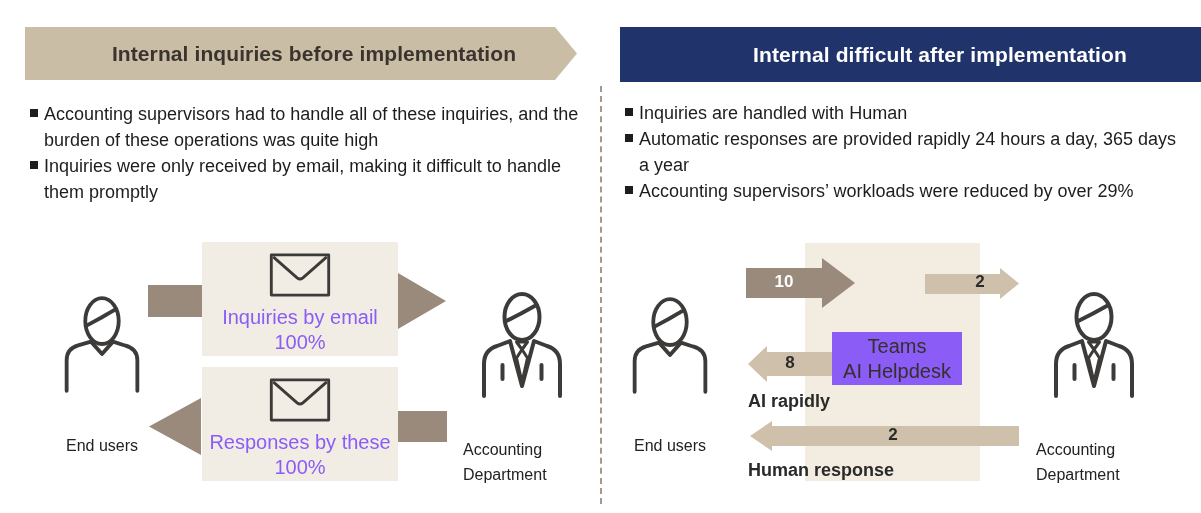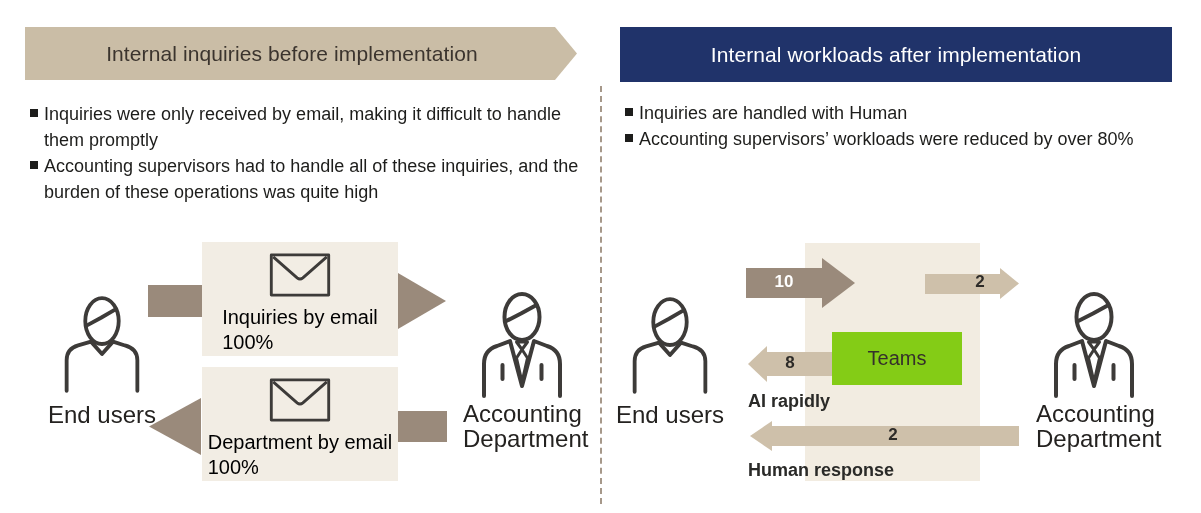--- a/index.html
+++ b/index.html
@@ -3,77 +3,77 @@
 <meta charset="utf-8">
 <style>
   html,body{margin:0;padding:0;background:#ffffff;}
   .canvas{
     position:relative;width:1201px;height:513px;background:#ffffff;
     font-family:"Liberation Sans", sans-serif;overflow:hidden;
     -webkit-font-smoothing:antialiased;
   }
   
   .hdr{position:absolute;display:flex;align-items:center;justify-content:center;
-       font-weight:normal;font-size:21px;letter-spacing:.1px;}
+       font-weight:bold;font-size:21px;letter-spacing:.1px;padding-left:44px;}
   .hdr-before{left:25px;top:27px;width:552px;height:53px;background:#cabda6;color:#3b342e;
        clip-path:polygon(0 0, calc(100% - 22px) 0, 100% 50%, calc(100% - 22px) 100%, 0 100%);
        padding-right:18px;box-sizing:border-box;}
   .hdr-after{left:620px;top:27px;width:552px;height:55px;background:#20336a;color:#ffffff;}
   
   .divider{position:absolute;left:600px;top:86px;height:418px;width:0;
        border-left:2px dashed #a6988a;}
   
   .bullets{position:absolute;font-size:18px;line-height:26px;color:#1d1d1b;}
   .bullets-before{left:30px;top:101px;width:552px;}
   .bullets-after{left:625px;top:100px;width:560px;}
   .bullet{position:relative;padding-left:14px;}
   .bmark{position:absolute;left:0;top:8px;width:8px;height:8px;background:#1d1d1b;}
   
   .mailbox{position:absolute;left:202px;width:196px;height:114px;background:#f2ede4;
        display:flex;flex-direction:column;align-items:center;}
-  .mailbox .txt{font-size:20px;line-height:25px;color:#000000;margin-top:4px;}
+  .mailbox .txt{font-size:20px;line-height:25px;color:#8b5cf6;text-align:center;margin-top:4px;}
   .envelope{margin-top:11px;}
   
   .atail{position:absolute;background:#9a8a7b;}
   .ahead-r{position:absolute;background:#9a8a7b;clip-path:polygon(0 0,100% 50%,0 100%);}
   .ahead-l{position:absolute;background:#9a8a7b;clip-path:polygon(100% 0,0 50%,100% 100%);}
   .light{background:#cec0aa;}
   .aval{position:absolute;font-weight:bold;font-size:17px;color:#2d2b28;text-align:center;}
   .aval-white{color:#ffffff;}
   
   .zone{position:absolute;left:805px;top:243px;width:175px;height:238px;background:#f2ece1;}
-  .teamsbox{position:absolute;left:832px;top:332px;width:130px;height:53px;background:#84cc16;
+  .teamsbox{position:absolute;left:832px;top:332px;width:130px;height:53px;background:#8b5cf6;
        display:flex;flex-direction:column;align-items:center;justify-content:center;
        font-size:20px;line-height:25px;color:#35302b;text-align:center;}
   .flowlabel{position:absolute;font-weight:bold;font-size:18px;color:#2a2a28;}
   
   .person{position:absolute;}
-  .plabel{position:absolute;font-size:24px;color:#242220;}
+  .plabel{position:absolute;font-size:16px;color:#242220;margin-top:36px;}
   .plabel-center{text-align:center;}
   svg .ln{fill:none;stroke:#3d3b39;stroke-width:4;stroke-linejoin:round;stroke-linecap:round;}
   svg .ln3{fill:none;stroke:#3d3b39;stroke-width:3;stroke-linejoin:round;}
 </style>
 </head>
 <body>
 
 <div class="canvas">
 
   <div>
     <div class="hdr hdr-before">
       <span>Internal inquiries before implementation</span>
     </div>
 
     <div class="bullets bullets-before">
       <div class="bullet">
         <span class="bmark"></span>
+        <span>Accounting supervisors had to handle all of these inquiries, and the burden of these operations was quite high</span>
+      </div>
+      <div class="bullet">
+        <span class="bmark"></span>
         <span>Inquiries were only received by email, making it difficult to handle them promptly</span>
-      </div>
-      <div class="bullet">
-        <span class="bmark"></span>
-        <span>Accounting supervisors had to handle all of these inquiries, and the burden of these operations was quite high</span>
       </div>
     </div>
 
     <span class="person" style="left:59px;top:296px;">
       <svg width="86" height="97" viewBox="0 0 90 101">
         <ellipse class="ln" cx="45" cy="26" rx="17.5" ry="24"></ellipse>
         <path class="ln" d="M29.3 30.5 L44 22.5 L59.5 13.5"></path>
         <path class="ln" d="M8 99 L8 67 Q8 55 20 51.5 L33.5 47.5 L45 60.5 L56.5 47.5 L69 51.5 Q82 55 82 67 L82 99"></path>
       </svg>
     </span>
@@ -99,21 +99,21 @@
     <div class="atail" style="left:398px;top:411px;width:49px;height:31px;"></div>
 
     <div class="mailbox" style="top:367px;">
       <span class="envelope">
         <svg width="62" height="44" viewBox="0 0 64 46">
           <rect class="ln3" x="2" y="2" width="60" height="42"></rect>
           <path class="ln3" d="M4 4 L29 26 Q32 28.5 35 26 L60 4"></path>
         </svg>
       </span>
       <div class="txt">
-        <div>Department by email</div>
+        <div>Responses by these</div>
         <div>100%</div>
       </div>
     </div>
 
     <span class="person" style="left:477px;top:292px;">
       <svg width="90" height="106" viewBox="0 0 90 106">
         <ellipse class="ln" cx="45" cy="25" rx="17.5" ry="23"></ellipse>
         <path class="ln" d="M29.3 29 L44 21.5 L59.5 13"></path>
         <path class="ln" d="M7 104 L7 72 Q7 58 20 54 L33 49 L45 94 L57 49 L70 54 Q83 58 83 72 L83 104"></path>
         <path class="ln3" d="M39.5 50 L50.5 50 L45 57.5 Z"></path>
@@ -125,31 +125,35 @@
     <div class="plabel" style="left:463px;top:401px;line-height:25px;">
       <div>Accounting</div>
       <div>Department</div>
     </div>
   </div>
 
   <div class="divider"></div>
 
   <div>
     <div class="hdr hdr-after">
-      <span>Internal workloads after implementation</span>
+      <span>Internal difficult after implementation</span>
     </div>
 
     <div class="bullets bullets-after">
       <div class="bullet">
         <span class="bmark"></span>
         <span>Inquiries are handled with Human</span>
       </div>
       <div class="bullet">
         <span class="bmark"></span>
-        <span>Accounting supervisors’ workloads were reduced by over 80%</span>
+        <span>Automatic responses are provided rapidly 24 hours a day, 365 days a year</span>
+      </div>
+      <div class="bullet">
+        <span class="bmark"></span>
+        <span>Accounting supervisors’ workloads were reduced by over 29%</span>
       </div>
     </div>
 
     <div class="zone"></div>
 
     <span class="person" style="left:627px;top:297px;">
       <svg width="86" height="97" viewBox="0 0 90 101">
         <ellipse class="ln" cx="45" cy="26" rx="17.5" ry="24"></ellipse>
         <path class="ln" d="M29.3 30.5 L44 22.5 L59.5 13.5"></path>
         <path class="ln" d="M8 99 L8 67 Q8 55 20 51.5 L33.5 47.5 L45 60.5 L56.5 47.5 L69 51.5 Q82 55 82 67 L82 99"></path>
@@ -165,20 +169,21 @@
     <div class="ahead-r light" style="left:1000px;top:268px;width:19px;height:31px;"></div>
     <span class="aval" style="left:965px;top:272px;width:30px;">2</span>
 
     <div class="ahead-l light" style="left:748px;top:346px;width:19px;height:36px;"></div>
     <div class="atail light" style="left:767px;top:352px;width:65px;height:24px;"></div>
     <span class="aval" style="left:775px;top:353px;width:30px;">8</span>
     <div class="flowlabel" style="left:748px;top:391px;">AI rapidly</div>
 
     <div class="teamsbox">
       <div>Teams</div>
+      <div>AI Helpdesk</div>
     </div>
 
     <div class="ahead-l light" style="left:750px;top:421px;width:22px;height:30px;"></div>
     <div class="atail light" style="left:772px;top:426px;width:247px;height:20px;"></div>
     <span class="aval" style="left:878px;top:425px;width:30px;">2</span>
     <div class="flowlabel" style="left:748px;top:460px;">Human response</div>
 
     <span class="person" style="left:1049px;top:292px;">
       <svg width="90" height="106" viewBox="0 0 90 106">
         <ellipse class="ln" cx="45" cy="25" rx="17.5" ry="23"></ellipse>

